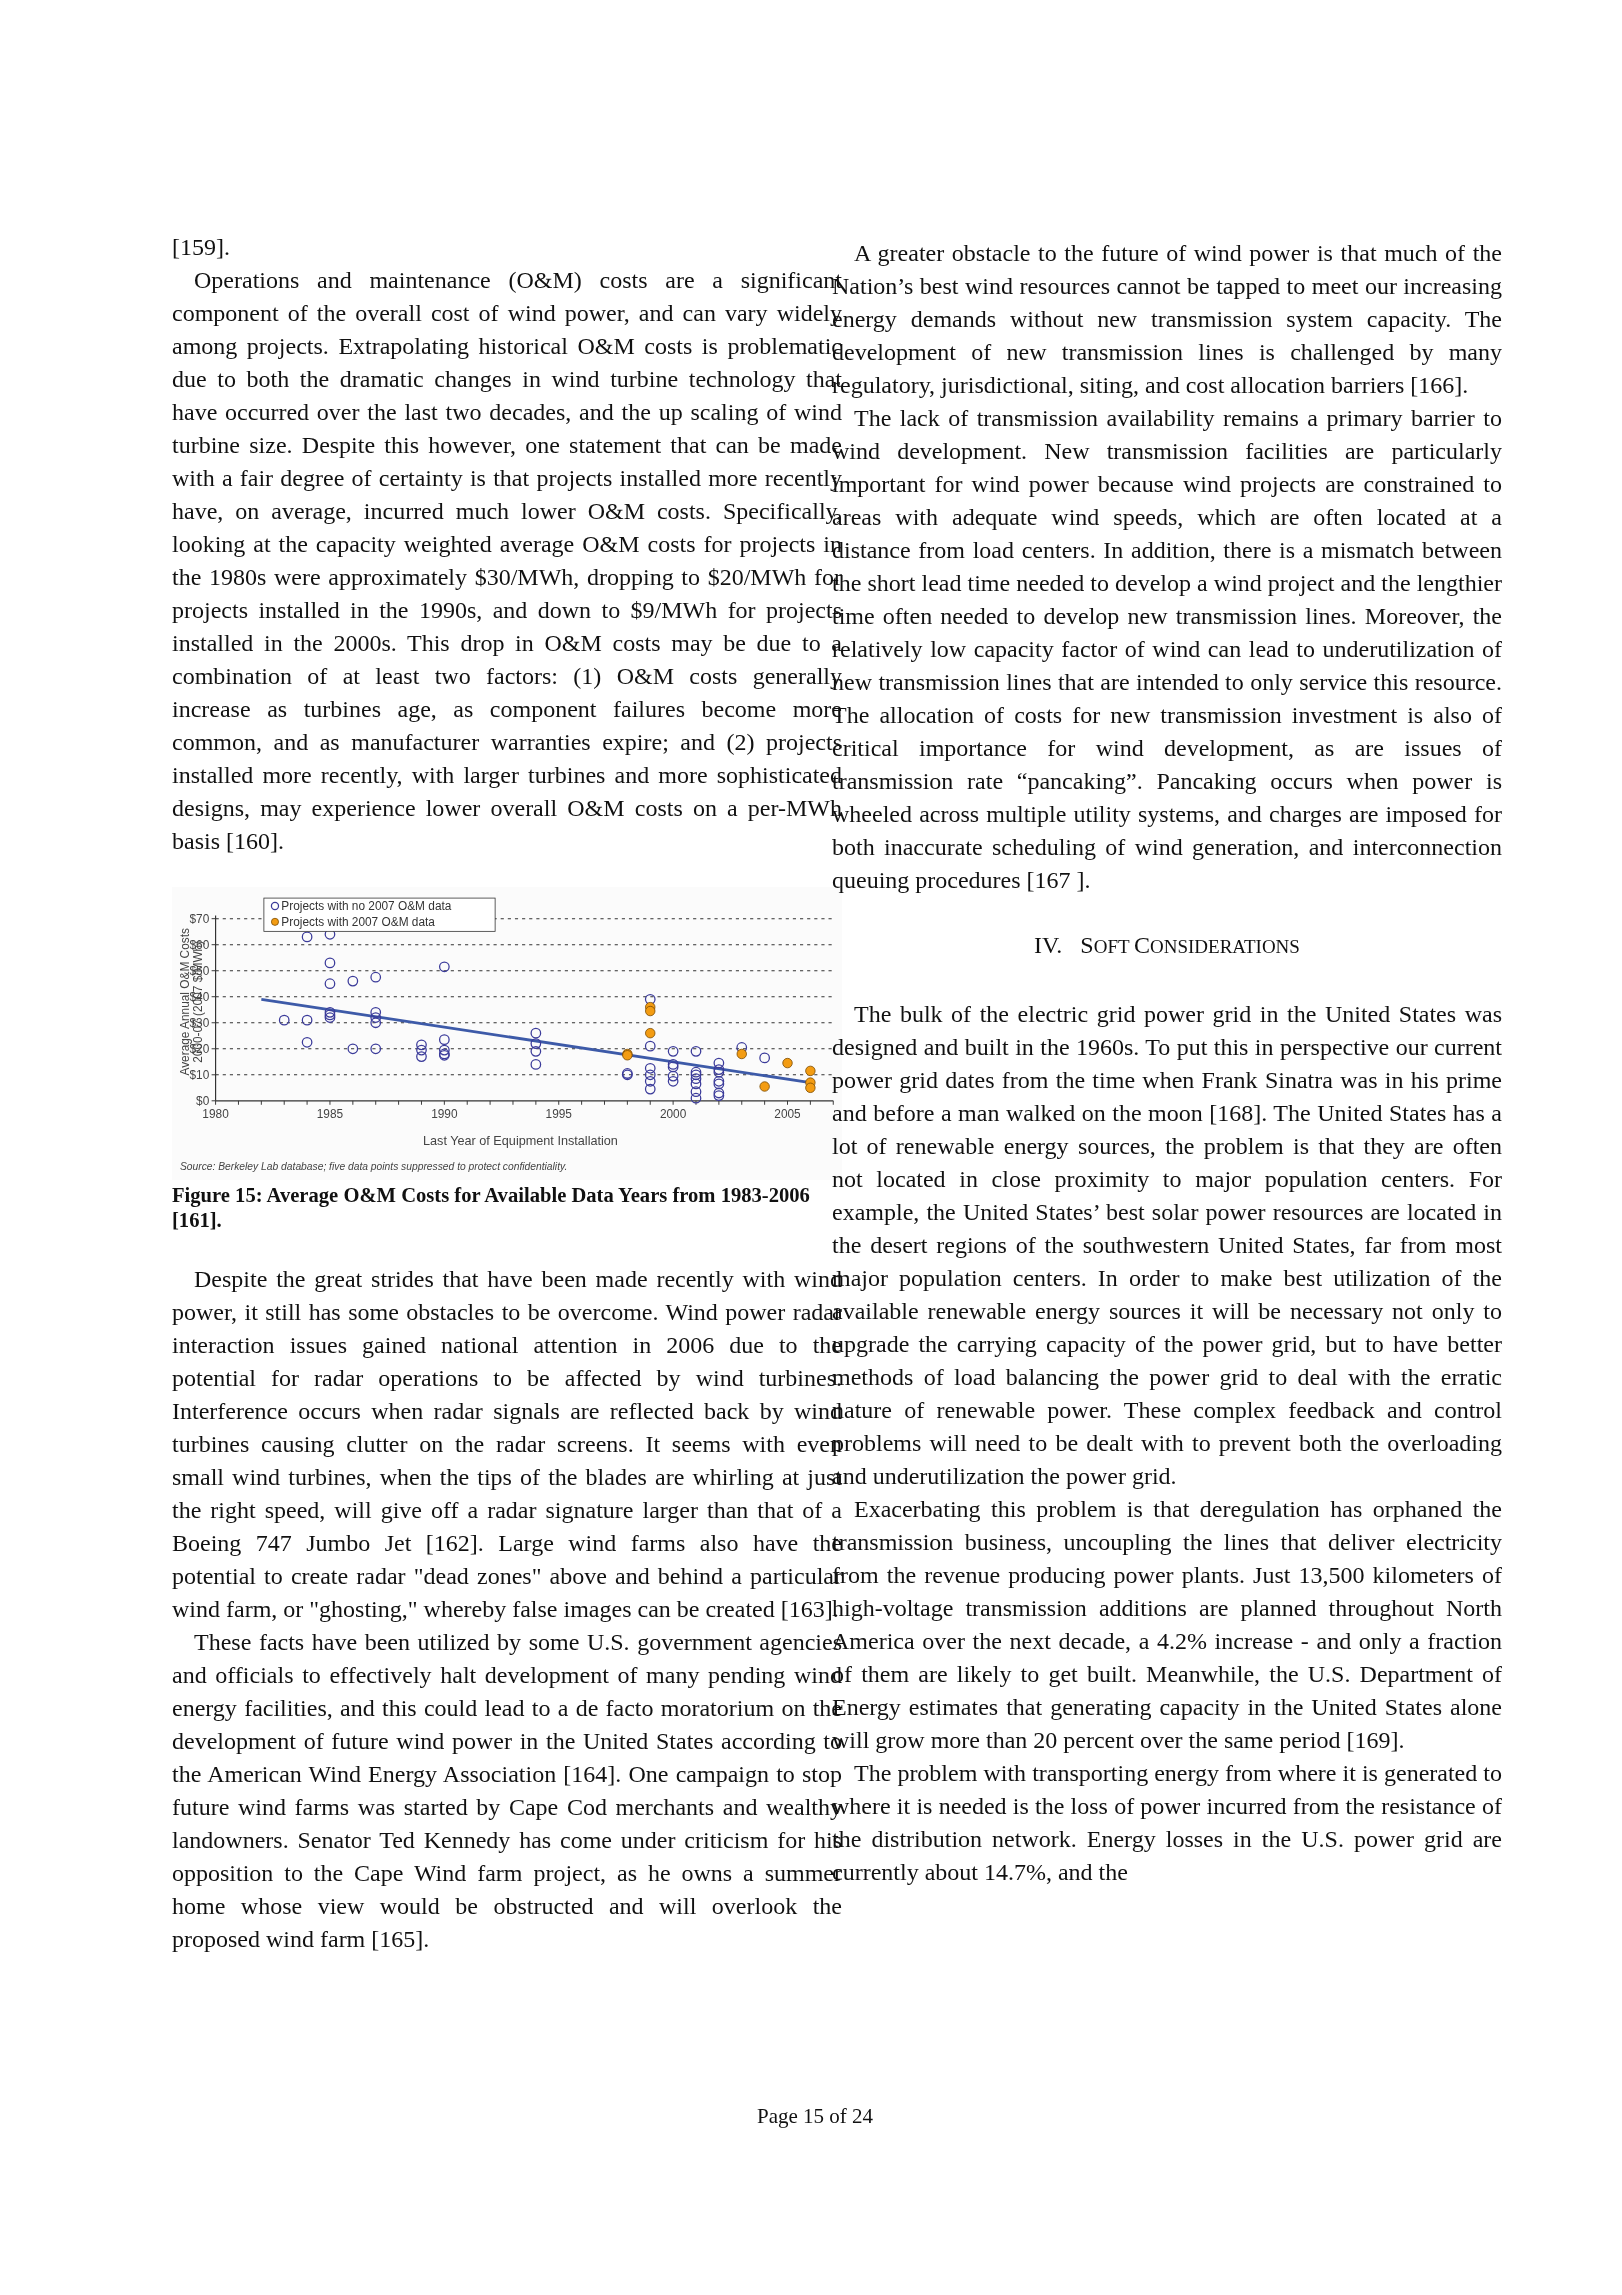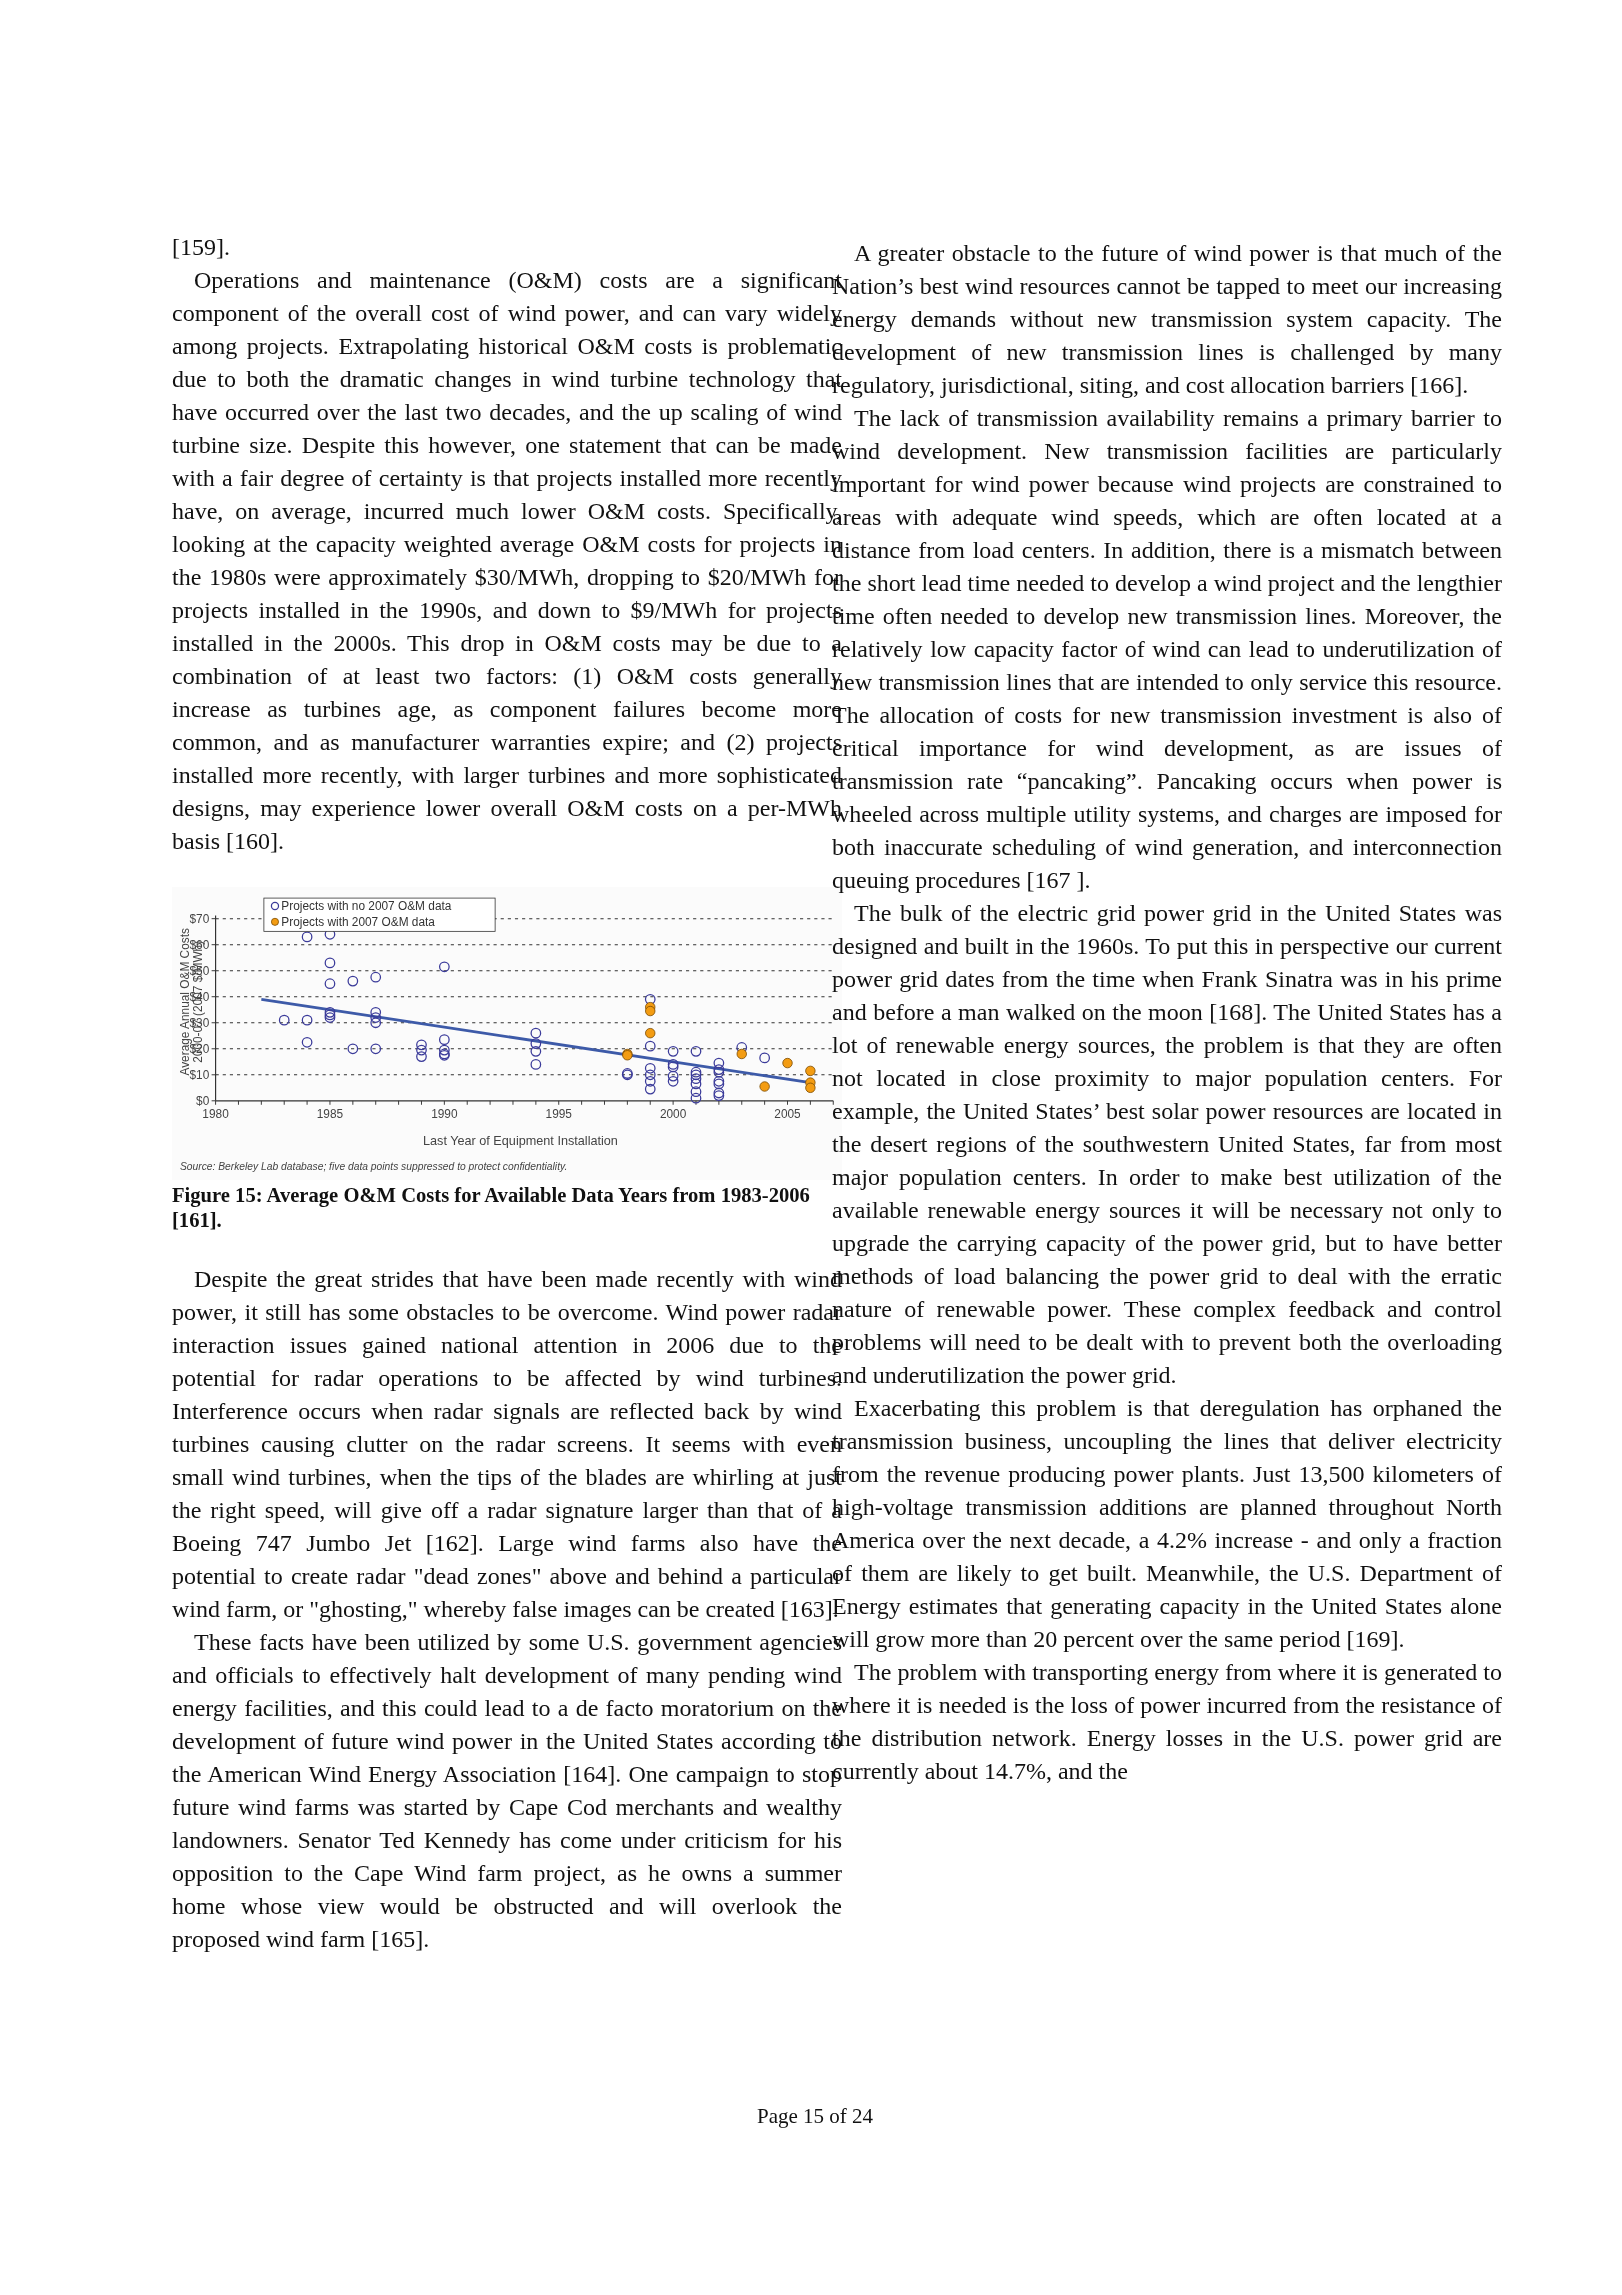--- a/index.html
+++ b/index.html
@@ -184,20 +184,23 @@
   </div>
 
   <p class="indent" style="margin-top:30px;">Despite the great strides that have been made recently with wind power, it still has some obstacles to be overcome.  Wind power radar interaction issues gained national attention in 2006 due to the potential for radar operations to be affected by wind turbines. Interference occurs when radar signals are reflected back by wind turbines causing clutter on the radar screens.  It seems with even small wind turbines, when the tips of the blades are whirling at just the right speed, will give off a radar signature larger than that of a Boeing 747 Jumbo Jet [162]. Large wind farms also have the potential to create radar "dead zones" above and behind a particular wind farm, or "ghosting," whereby false images can be created [163].</p>
   <p class="indent">These facts have been utilized by some U.S. government agencies and officials to effectively halt development of many pending wind energy facilities, and this could lead to a de facto moratorium on the development of future wind power in the United States according to the American Wind Energy Association [164].  One campaign to stop future wind farms was started by Cape Cod merchants and wealthy landowners. Senator Ted Kennedy has come under criticism for his opposition to the Cape Wind farm project, as he owns a summer home whose view would be obstructed and will overlook the proposed wind farm [165].</p>
 </div>
 
 <div id="col-right" class="col">
   <p class="indent">A greater obstacle to the future of wind power is that much of the Nation’s best wind resources cannot be tapped to meet our increasing energy demands without new transmission system capacity. The development of new transmission lines is challenged by many regulatory, jurisdictional, siting, and cost allocation barriers [166].</p>
   <p class="indent">The lack of transmission availability remains a primary barrier to wind development. New transmission facilities are particularly important for wind power because wind projects are constrained to areas with adequate wind speeds, which are often located at a distance from load centers. In addition, there is a mismatch between the short lead time needed to develop a wind project and the lengthier time often needed to develop new transmission lines. Moreover, the relatively low capacity factor of wind can lead to underutilization of new transmission lines that are intended to only service this resource. The allocation of costs for new transmission investment is also of critical importance for wind development, as are issues of transmission rate “pancaking”.  Pancaking occurs when power is wheeled across multiple utility systems, and charges are imposed for both inaccurate scheduling of wind generation, and interconnection queuing procedures [167 ].</p>
 
+  <div class="section-heading">
+    <span class="big">IV.</span>&nbsp;&nbsp;&nbsp;<span class="big">S</span><span class="sc">OFT </span><span class="big">C</span><span class="sc">ONSIDERATIONS</span>
+  </div>
 
   <p class="indent"> The bulk of the electric grid power grid in the United States was designed and built in the 1960s. To put this in perspective our current power grid dates from the time when Frank Sinatra was in his prime and before a man walked on the moon [168]. The United States has a lot of renewable energy sources,  the problem is that they are often not located in close proximity to major population centers.  For example, the United States’ best solar power resources are located in the desert regions of the southwestern United States, far from most major population centers.   In order to make best utilization of the available renewable energy sources it will be necessary not only to upgrade the carrying capacity of the power grid,  but to have better methods of load balancing the power grid to deal with the erratic nature of renewable power.   These complex feedback and control problems will need to be dealt with to prevent both the overloading and underutilization the power grid.</p>
   <p class="indent">Exacerbating this problem is that deregulation has orphaned the transmission business, uncoupling the lines that deliver electricity from the revenue producing power plants. Just 13,500 kilometers of high-voltage transmission additions are planned throughout North America over the next decade, a 4.2% increase - and only a fraction of them are likely to get built. Meanwhile, the U.S. Department of Energy estimates that generating capacity in the United States alone will grow more than 20 percent over the same period [169].</p>
   <p class="indent">The problem with transporting energy from where it is generated to where it is needed is the loss of power incurred from the resistance of the distribution network.  Energy losses in the U.S. power grid are currently about 14.7%, and the</p>
 </div>
 
 <div class="footer">Page 15 of 24</div>
 
 
 </body></html>

